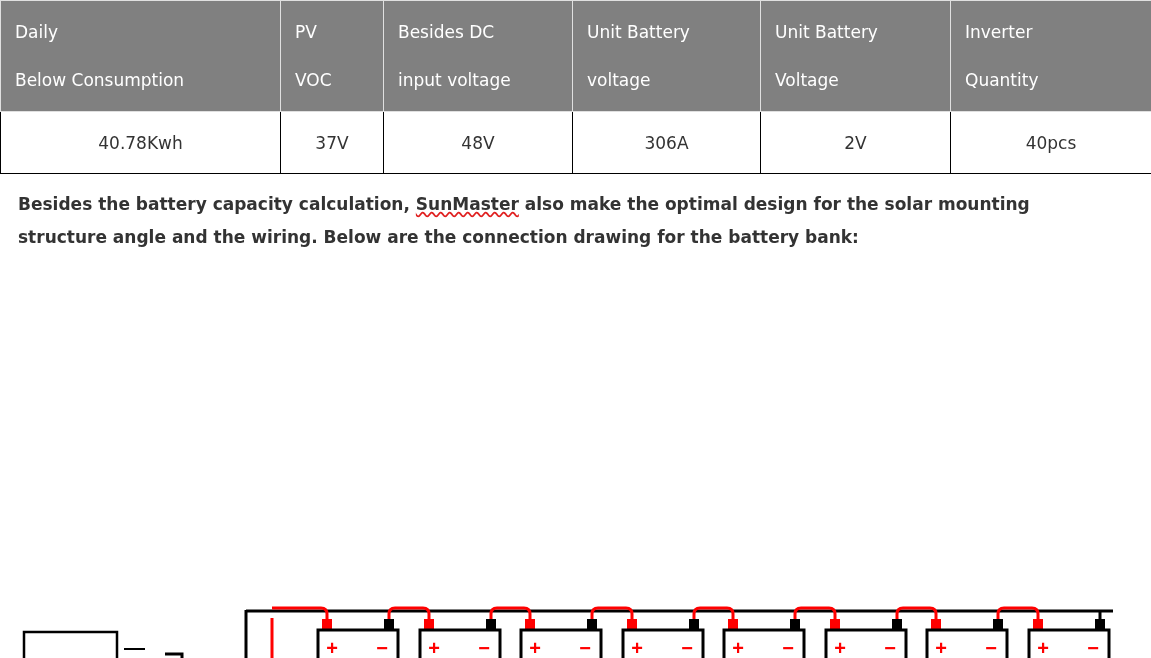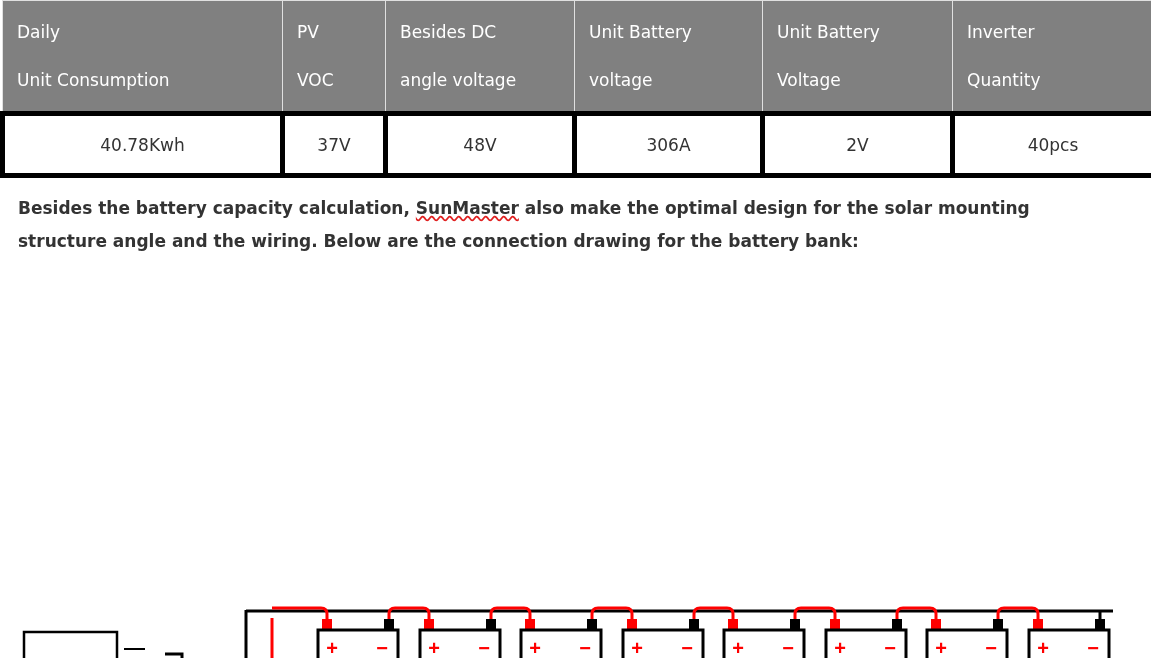--- a/index.html
+++ b/index.html
@@ -34,21 +34,21 @@
     height: 106px;
     box-sizing: border-box;
   }
   .spec-table td {
     background: #ffffff;
     color: #333333;
     font-size: 17px;
     text-align: center;
     vertical-align: middle;
     padding: 14px 6px;
-    border: 5px solid #000000;
+    border: 1px solid #000000;
     height: 62px;
     box-sizing: border-box;
   }
   .hdr-line { display: block; }
   .hdr-line + .hdr-line { margin-top: 14px; }
 
   
   .para {
     font-size: 17px;
     color: #333333;
@@ -101,29 +101,29 @@
       <col style="width:103px">
       <col style="width:189px">
     <col style="width:188px">
       <col style="width:190px">
       <col style="width:201px">
   </colgroup>
   <thead>
     <tr>
       <th>
         <span class="hdr-line">Daily</span>
-        <span class="hdr-line">Unit Consumption</span>
+        <span class="hdr-line">Below Consumption</span>
       </th>
       <th>
         <span class="hdr-line">PV</span>
         <span class="hdr-line">VOC</span>
       </th>
       <th>
         <span class="hdr-line">Besides DC</span>
-        <span class="hdr-line">angle voltage</span>
+        <span class="hdr-line">input voltage</span>
       </th>
       <th>
         <span class="hdr-line">Unit Battery</span>
         <span class="hdr-line">voltage</span>
       </th>
       <th>
         <span class="hdr-line">Unit Battery</span>
         <span class="hdr-line">Voltage</span>
       </th>
       <th>

